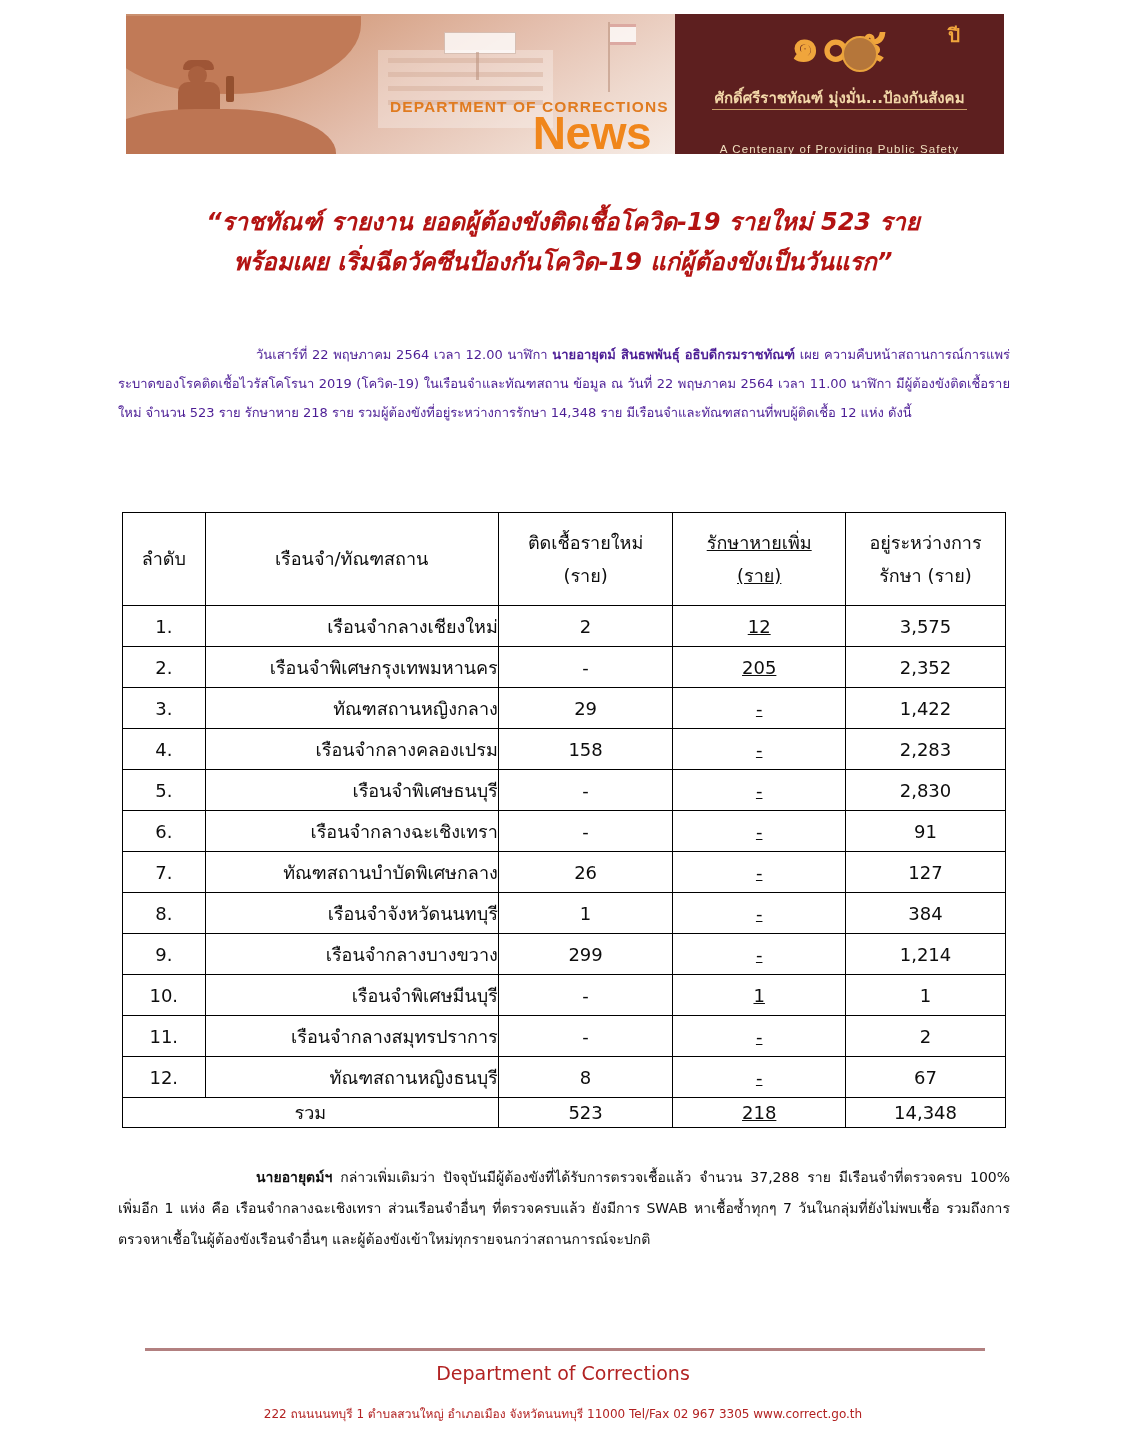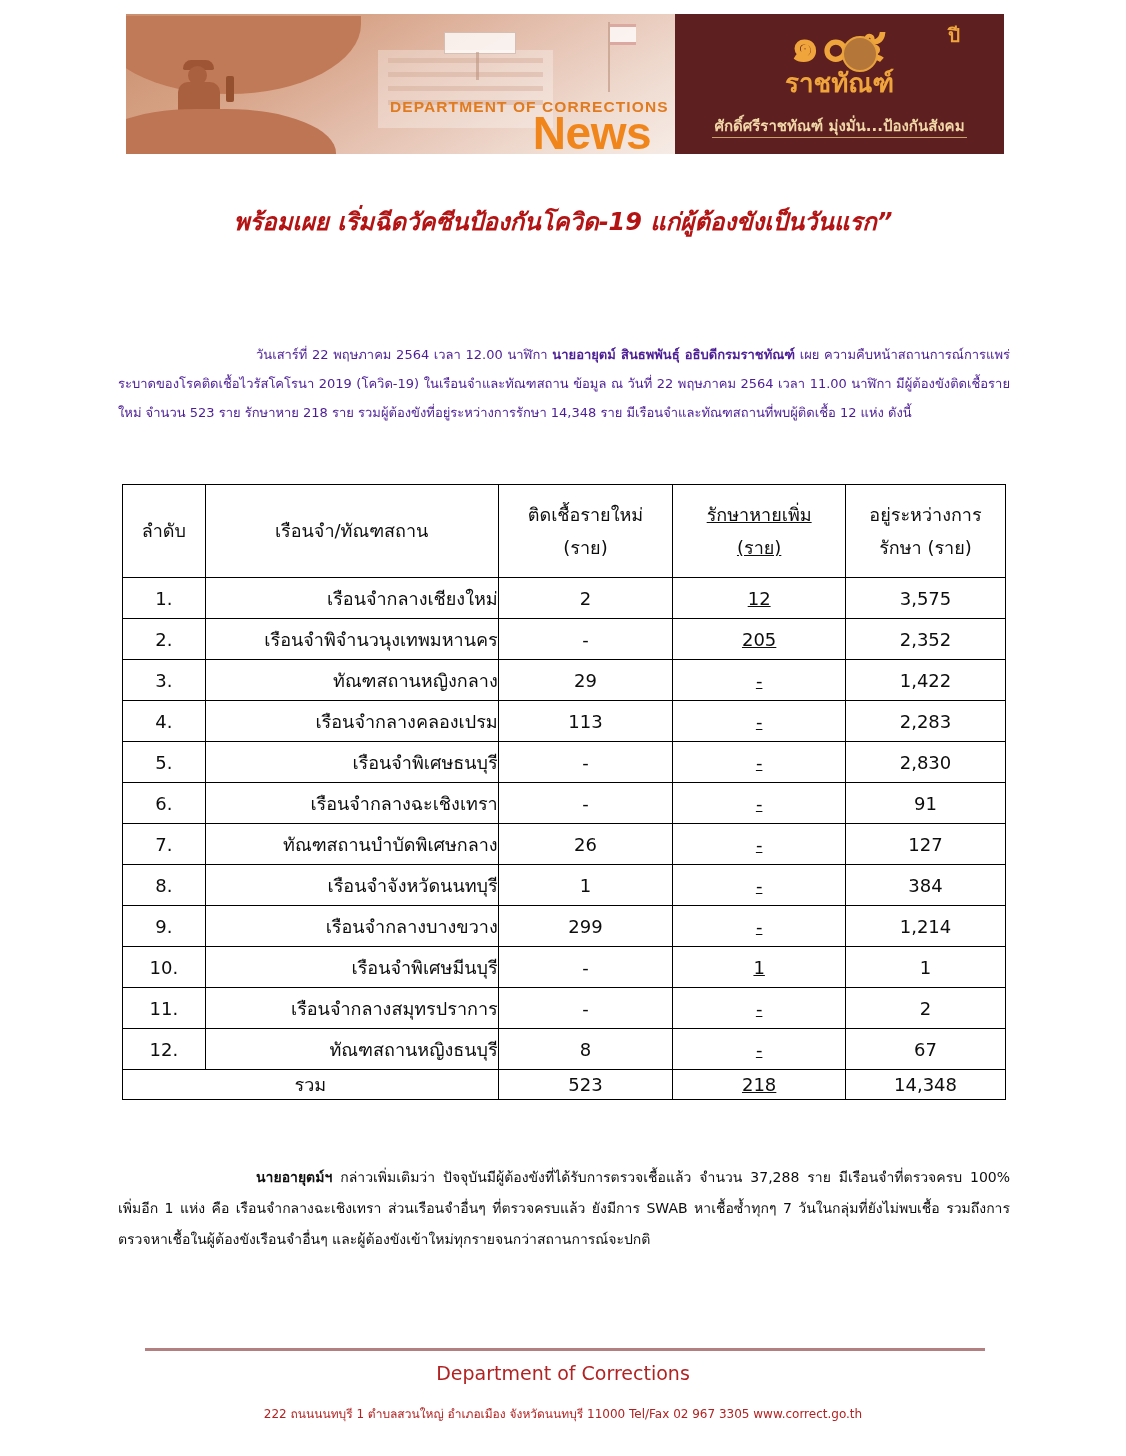--- a/index.html
+++ b/index.html
@@ -247,21 +247,21 @@
     text-justify: inter-word;
     color: #4c1d95;
   }
   .intro .indent { display: inline-block; width: 138px; }
   .nm { font-weight: bold; }
 
   
   .tbl {
     position: absolute;
     left: 122px;
-    top: 484px;
+    top: 512px;
     width: 884px;
     border-collapse: collapse;
     font-size: 18px;
     border-radius: 18px;
   }
   .tbl th, .tbl td {
     border: 1px solid #000000;
     padding: 0;
     color: #0d0d0d;
     font-weight: normal;
@@ -351,30 +351,30 @@
     <div class="officer-radio"></div>
     <div class="tower-base"></div>
     <div class="doc-label">DEPARTMENT OF CORRECTIONS</div>
     <div class="news-label">News</div>
   </div>
 
   <div class="banner-right">
     <div class="logo-pi">ปี</div>
     <div class="logo-num">๑๐๕</div>
     <div class="logo-seal"></div>
-    <div class="logo-word">ราชทัณฑ์</div>
     <div class="logo-slogan-th">ศักดิ์ศรีราชทัณฑ์ มุ่งมั่น...ป้องกันสังคม</div>
     <div class="logo-rule"></div>
     <div class="logo-slogan-en">A Centenary of Providing Public Safety</div>
     <div class="logo-date">๑๓ ตุลาคม ๒๕๖๓</div>
   </div>
 
 </div>
 
 <div class="headline">
+  <div>“ราชทัณฑ์ รายงาน ยอดผู้ต้องขังติดเชื้อโควิด-19 รายใหม่ 523 ราย</div>
   <div>พร้อมเผย เริ่มฉีดวัคซีนป้องกันโควิด-19 แก่ผู้ต้องขังเป็นวันแรก”</div>
 </div>
 
 <p class="intro">
   <span class="indent"></span><span>วันเสาร์ที่ 22 พฤษภาคม 2564 เวลา 12.00 นาฬิกา </span><span class="nm">นายอายุตม์ สินธพพันธุ์ อธิบดีกรมราชทัณฑ์</span><span> เผย ความคืบหน้าสถานการณ์การแพร่ระบาดของโรคติดเชื้อไวรัสโคโรนา 2019 (โควิด-19) ในเรือนจำและทัณฑสถาน ข้อมูล ณ วันที่ 22 พฤษภาคม 2564 เวลา 11.00 นาฬิกา มีผู้ต้องขังติดเชื้อรายใหม่ จำนวน 523 ราย รักษาหาย 218 ราย รวมผู้ต้องขังที่อยู่ระหว่างการรักษา 14,348 ราย มีเรือนจำและทัณฑสถานที่พบผู้ติดเชื้อ 12 แห่ง ดังนี้</span>
 </p>
 
 <table class="tbl">
   <thead>
     <tr>
@@ -397,36 +397,36 @@
   <tbody id="table-body">
       <tr>
         <td class="c-no">1.</td>
         <td class="c-name">เรือนจำกลางเชียงใหม่</td>
         <td class="c-new">2</td>
         <td class="c-rec">12</td>
         <td class="c-trt">3,575</td>
       </tr>
       <tr>
         <td class="c-no">2.</td>
-        <td class="c-name">เรือนจำพิจำนวนุงเทพมหานคร</td>
+        <td class="c-name">เรือนจำพิเศษกรุงเทพมหานคร</td>
         <td class="c-new">-</td>
         <td class="c-rec">205</td>
         <td class="c-trt">2,352</td>
       </tr>
       <tr>
         <td class="c-no">3.</td>
         <td class="c-name">ทัณฑสถานหญิงกลาง</td>
         <td class="c-new">29</td>
         <td class="c-rec">-</td>
         <td class="c-trt">1,422</td>
       </tr>
       <tr>
         <td class="c-no">4.</td>
         <td class="c-name">เรือนจำกลางคลองเปรม</td>
-        <td class="c-new">113</td>
+        <td class="c-new">158</td>
         <td class="c-rec">-</td>
         <td class="c-trt">2,283</td>
       </tr>
       <tr>
         <td class="c-no">5.</td>
         <td class="c-name">เรือนจำพิเศษธนบุรี</td>
         <td class="c-new">-</td>
         <td class="c-rec">-</td>
         <td class="c-trt">2,830</td>
       </tr>

